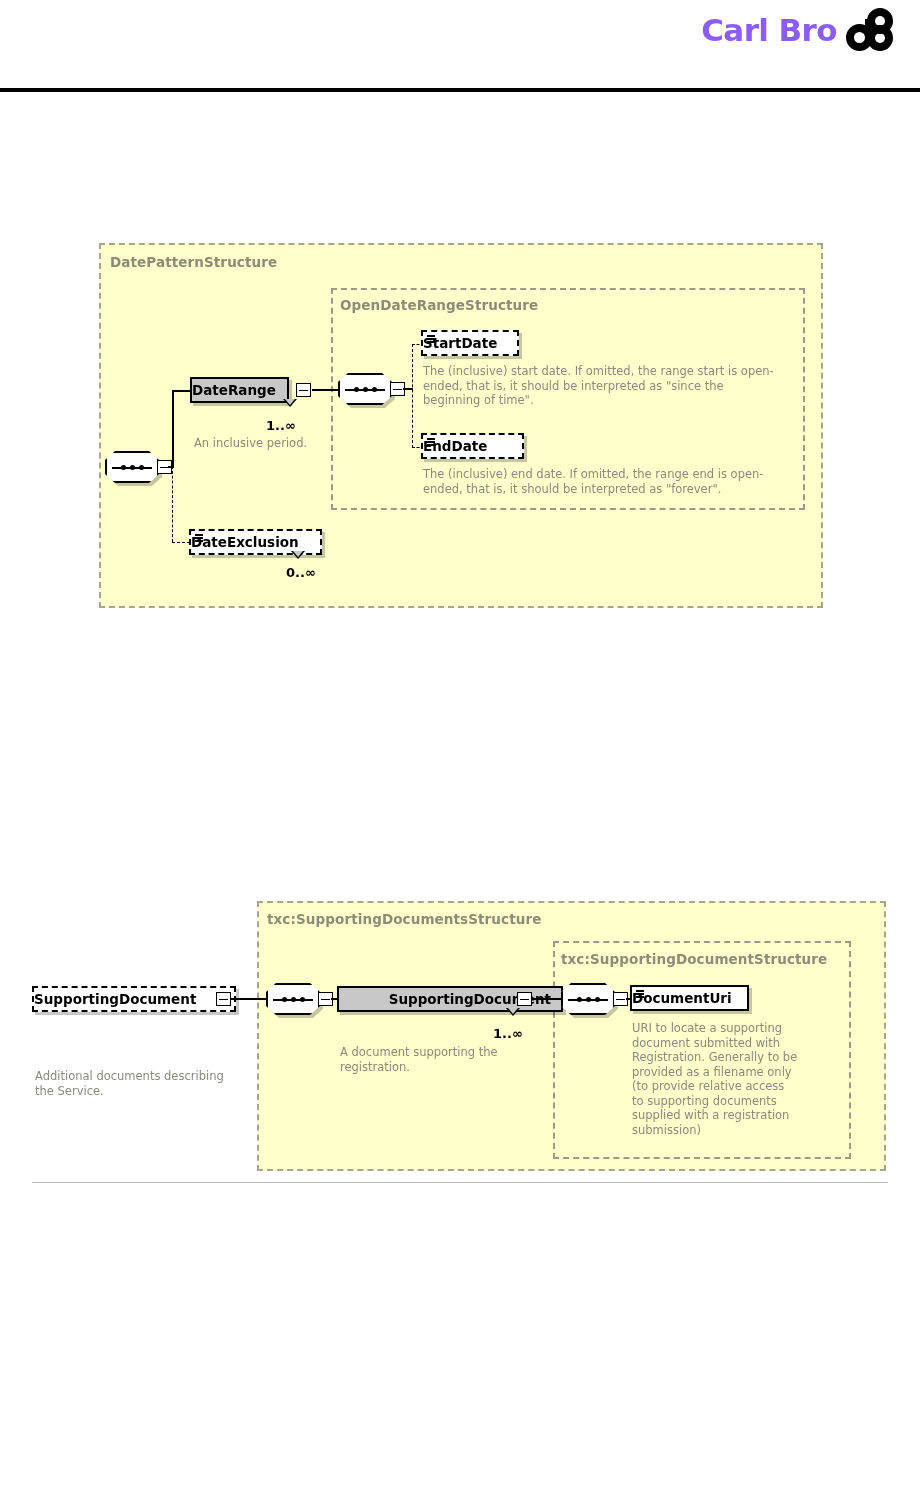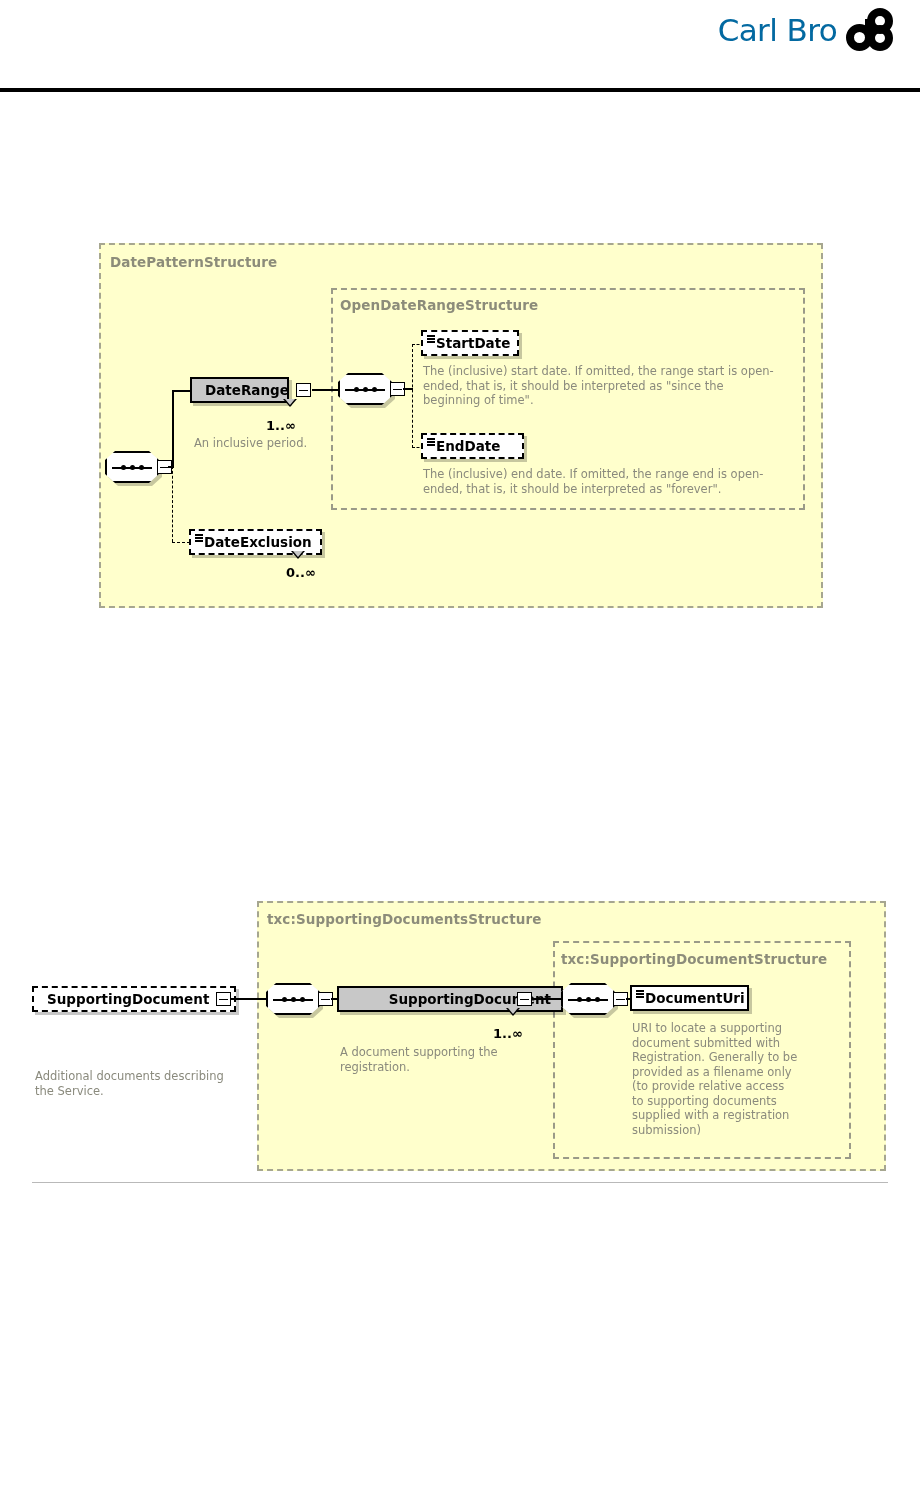--- a/index.html
+++ b/index.html
@@ -24,23 +24,23 @@
   #brand-logo {
     position: absolute;
     right: 22px; top: 8px;
     display: flex;
     align-items: center;
     gap: 9px;
   }
   #brand-logo .brand-text {
     font-family: "DejaVu Sans", sans-serif;
     font-size: 31px;
-    font-weight: normal;
+    font-weight: bold;
     letter-spacing: -0.6px;
-    color: #0369a1;
+    color: #8b5cf6;
     line-height: 1;
   }
   
   .brand-mark {
     position: relative;
     width: 52px; height: 44px;
     flex: none;
   }
   .brand-mark i {
     position: absolute;
@@ -91,21 +91,20 @@
 
   
   .node {
     position: absolute;
     box-sizing: border-box;
     background: #ffffff;
     border: 2px solid #000;
     height: 26px;
     display: flex;
     align-items: center;
-    padding-left: 13px;
     padding-right: 10px;
     font-family: "DejaVu Sans", sans-serif;
     font-size: 13.5px;
     font-weight: bold;
     color: #000;
     white-space: nowrap;
     box-shadow: 3px 3px 0 rgba(0,0,0,0.22);
   }
   .node.optional { border-style: dashed; }
   .node.typebox {

